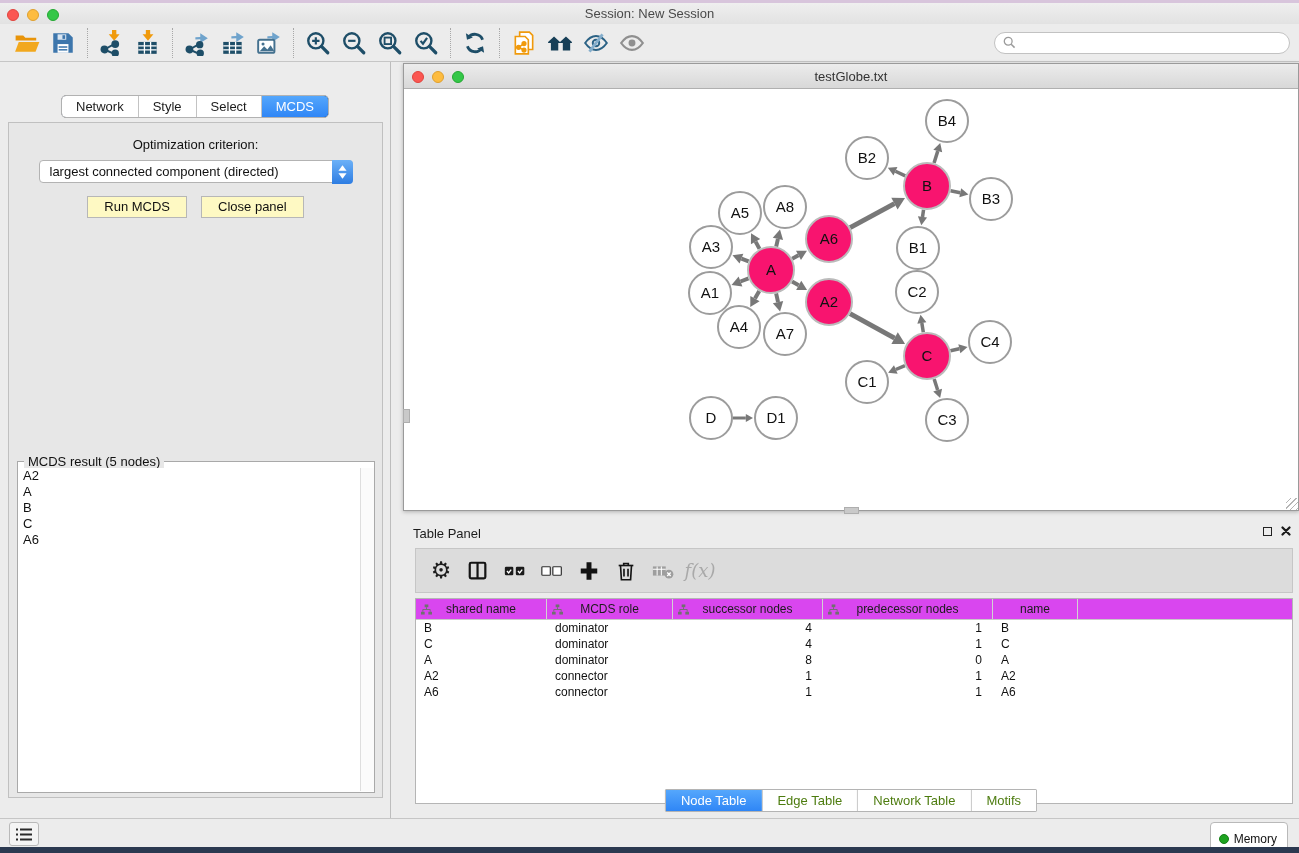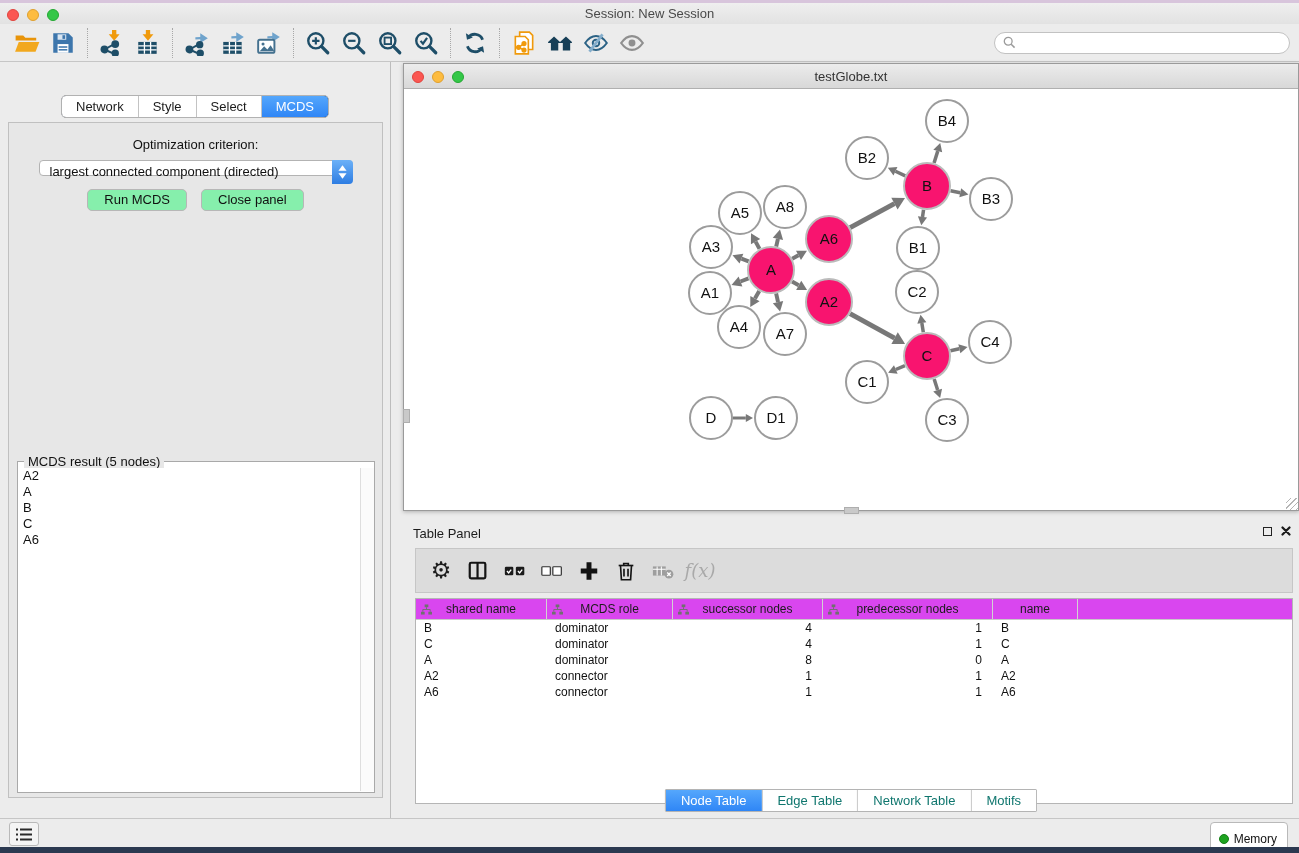--- a/index.html
+++ b/index.html
@@ -39,27 +39,27 @@
   .close-x { width:10px; height:10px; display:inline-block; }
 
   .seg-tabs { position:absolute; left:50%; transform:translateX(-50%); top:33px; display:flex;
     border:1px solid #b2b2b2; border-radius:5px; overflow:hidden; background:#0f172a; height:23px; }
   .seg-tab { padding:0 14px; font-size:13px; color:#1c1c1c; line-height:21px; border-right:1px solid #c3c3c3; cursor:pointer; background:#fff; }
   .seg-tab:last-child { border-right:none; }
   .seg-tab.active { background:linear-gradient(#55a7fc,#2f86f6); color:#fff; border-right:none; }
 
   .cp-box { position:absolute; left:8px; top:60px; width:375px; height:676px; background:#e7e7e7; border:1px solid #c0c0c0; }
   .opt-label { text-align:center; margin-top:14px; font-size:13px; color:#111; }
-  .dropdown { position:relative; margin:8px auto 0; width:314px; height:16px; background:#fff; border:1px solid #b3b3b3; border-radius:4px;
+  .dropdown { position:relative; margin:8px auto 0; width:314px; height:23px; background:#fff; border:1px solid #b3b3b3; border-radius:4px;
     font-size:13px; color:#111; line-height:22px; padding-left:10px; cursor:pointer; }
   .dd-stepper { position:absolute; right:-1px; top:-1px; width:21px; height:24px; border-radius:0 4px 4px 0;
     background:linear-gradient(#6cb1f8,#2e7de2); display:flex; flex-direction:column; align-items:center; justify-content:center; gap:2px; }
   .dd-stepper svg { width:9px; height:6px; display:block; }
   .btn-row { display:flex; justify-content:center; gap:14px; margin-top:13px; }
-  .pbtn { height:22px; padding:0 16px; background:#86efac; border:1px solid #b7b7b7; border-radius:5px;
+  .pbtn { height:22px; padding:0 16px; background:#fef9c3; border:1px solid #b7b7b7; border-radius:0;
     font-size:13px; color:#111; line-height:20px; cursor:pointer; }
 
   .groupbox { position:absolute; left:8px; top:338px; width:358px; height:332px; border:1px solid #a9a9a9; background:#fff; }
   .groupbox-label { position:absolute; left:6px; top:-8px; background:#e7e7e7; padding:0 4px; font-size:13px; color:#111; }
   .mcds-list { position:absolute; left:1px; top:6px; right:15px; bottom:1px; background:#fff; overflow:hidden; }
   .mcds-item { font-size:13px; color:#111; line-height:16px; padding-left:4px; }
   .gb-scroll { position:absolute; right:0; top:6px; width:14px; bottom:1px; background:#fbfbfb; border-left:1px solid #dedede; }
 
   
   .net-window { position:absolute; left:403px; top:63px; width:896px; height:448px;
@@ -86,21 +86,21 @@
   .thead { display:flex; height:21px; background:#d946ef; border-bottom:1px solid #c9c9c9; }
   .th { position:relative; border-right:1px solid #d2d2d2; font-size:12px; color:#1c1c1c;
     display:flex; align-items:center; justify-content:center; flex:none; }
   .th .tree-ic { position:absolute; left:5px; top:5px; }
   .trow { display:flex; height:16px; align-items:center; }
   .td { flex:none; font-size:12px; color:#111; padding:0 8px; white-space:nowrap; overflow:hidden; }
   .td.num { text-align:right; padding-right:11px; }
 
   .bottom-tabs { position:absolute; left:50%; transform:translateX(-50%); top:271px; display:flex;
     border:1px solid #b4b4b4; border-radius:1px; overflow:hidden; background:#fff; height:23px; }
-  .btab { padding:0 15px; font-size:13px; color:#0f766e; line-height:21px; border-right:1px solid #c3c3c3; cursor:pointer; background:#fff; }
+  .btab { padding:0 15px; font-size:13px; color:#4d7c0f; line-height:21px; border-right:1px solid #c3c3c3; cursor:pointer; background:#fff; }
   .btab:last-child { border-right:none; }
   .btab.active { background:linear-gradient(#55a7fc,#2f86f6); color:#fff; }
 
   
   .statusbar { position:absolute; left:0; top:818px; width:1299px; height:29px; background:#ececec; border-top:1px solid #c6c6c6; }
   .list-btn { position:absolute; left:9px; top:3px; width:30px; height:24px; background:#f4f4f4; border:1px solid #b9b9b9; border-radius:3px;
     display:flex; align-items:center; justify-content:center; cursor:pointer; }
   .memory-btn { position:absolute; right:11px; top:3px; height:34px; padding:0 10px 0 8px; background:#fff; border:1px solid #b9b9b9; border-radius:4px;
     display:flex; align-items:center; gap:5px; font-size:12px; color:#111; cursor:pointer; }
   .mem-dot { width:10px; height:10px; border-radius:50%; background:#1ea320; border:1px solid #158017; }

